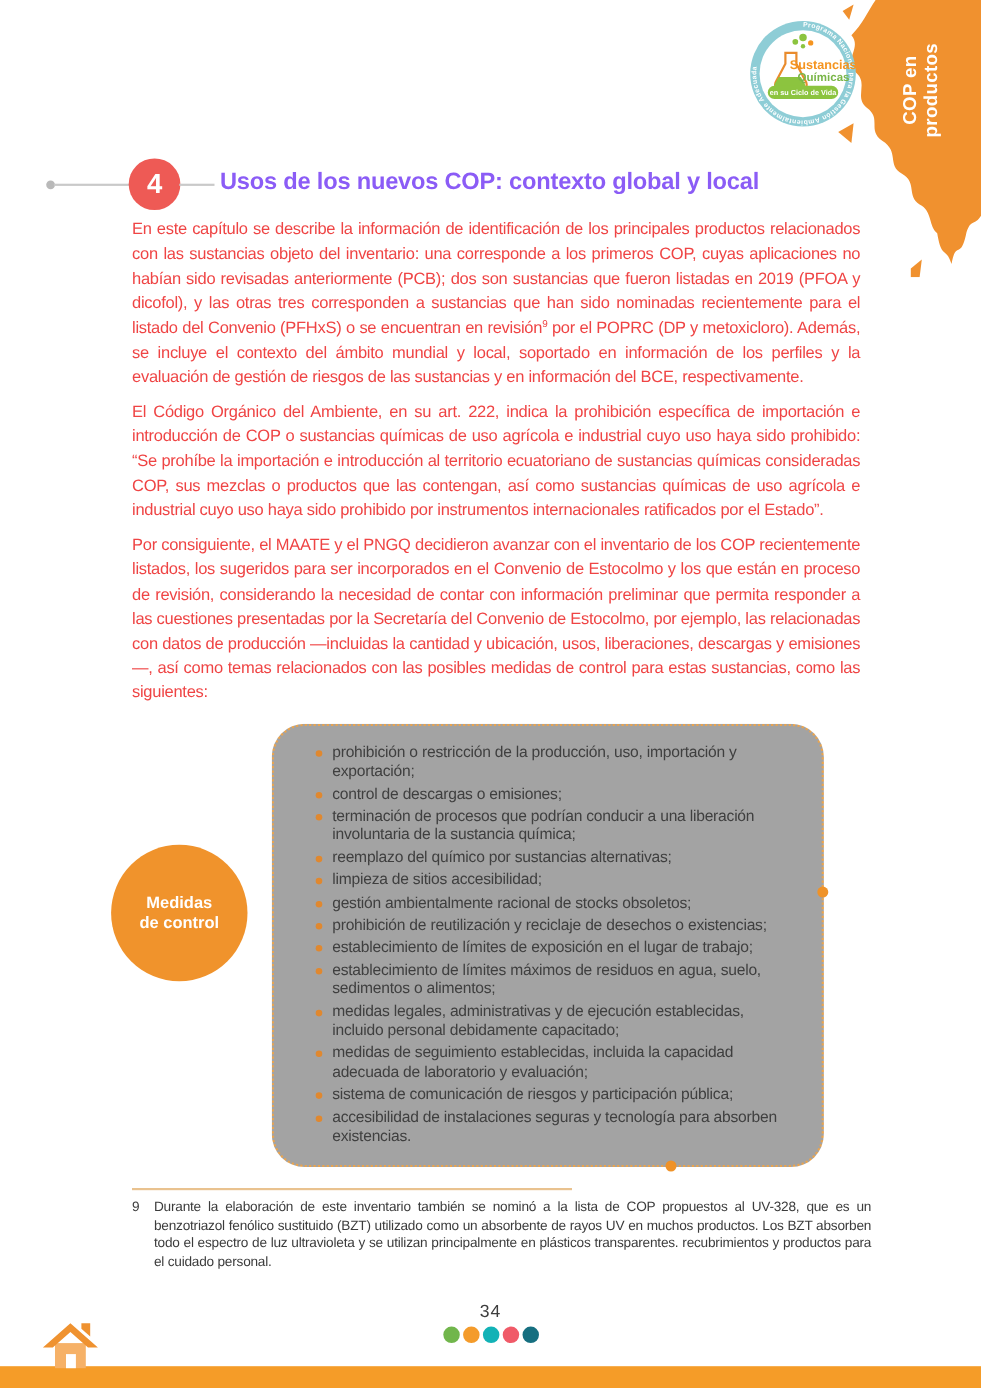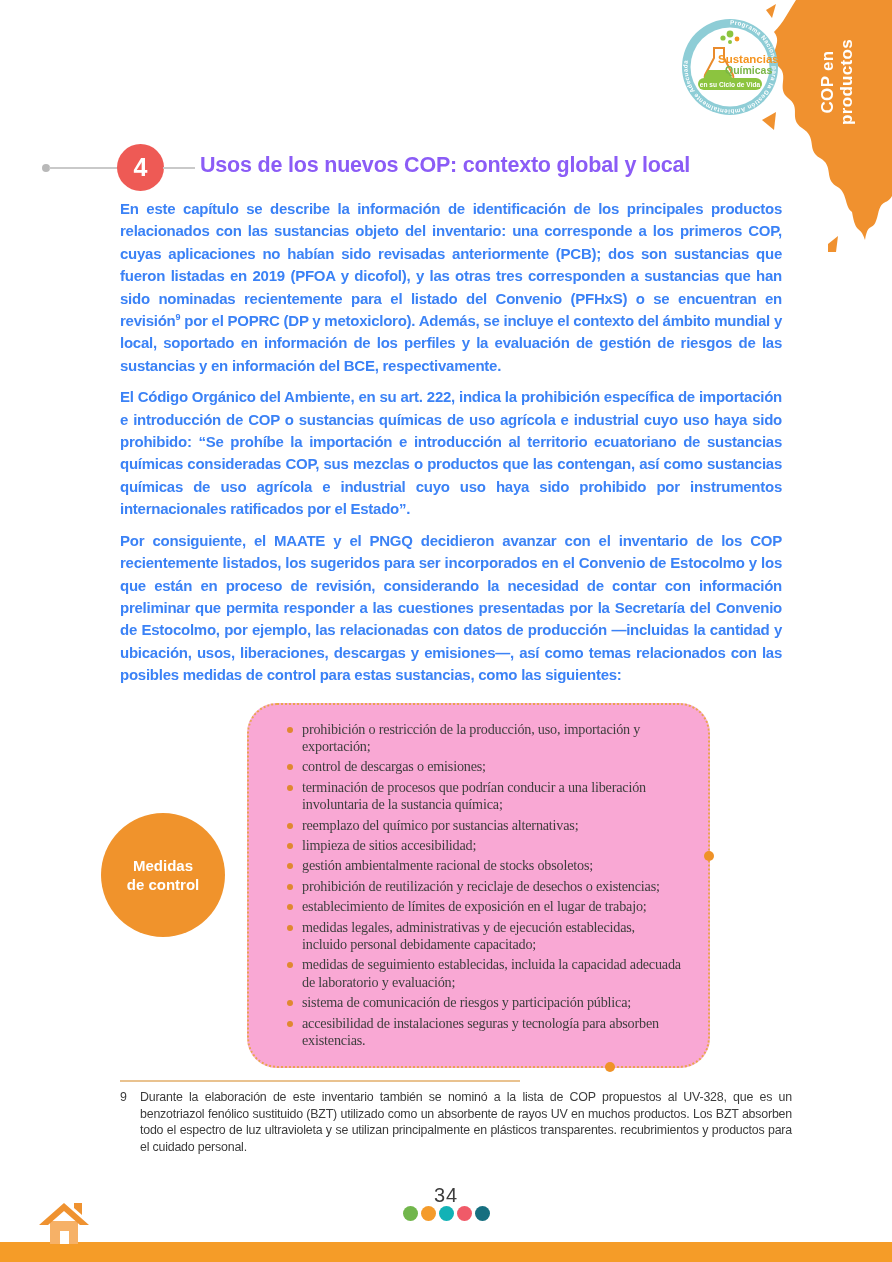--- a/index.html
+++ b/index.html
@@ -27,30 +27,29 @@
   }
   .trail-line{position:absolute;left:163px;top:167px;width:32px;height:1.5px;background:#c9c9c9;}
   .chapter-title{
     position:absolute;left:200px;top:153px;width:640px;
     color:#8b5cf6;font-weight:bold;font-size:21.5px;letter-spacing:-.2px;
   }
   
   .body-col{position:absolute;left:120px;top:198px;width:662px;}
   .body-col p{
     margin:0 0 9px 0;font-size:15px;line-height:22.4px;letter-spacing:-.25px;
-    text-align:justify;color:#3b82f6;font-weight:bold;
+    text-align:justify;color:#ef4444;
   }
   .body-col p sup{font-size:9px;line-height:0;}
   
   .control-wrap{position:relative;margin:16px 0 0 127px;width:502px;}
   .control-box{
-    position:relative;box-sizing:border-box;width:463px;
-    background:#f9a8d4;border:2px dotted #eaa44e;border-radius:30px;
+    position:relative;box-sizing:border-box;width:502px;
+    background:#a3a3a3;border:2px dotted #eaa44e;border-radius:30px;
     padding:16px 26px 14px 36px;
-    font-family:Liberation Serif, serif;
   }
   .control-box ul{margin:0;padding:0;list-style:none;}
   .control-box li{
     position:relative;margin:0 0 3px 0;padding-left:17px;
     font-size:14.2px;line-height:17.4px;letter-spacing:-.2px;color:#3f3f3f;max-width:442px;
   }
   .control-box li::before{
     content:"";position:absolute;left:2px;top:6px;width:6px;height:6px;border-radius:50%;background:#e0882f;
   }
   .accent-dot-right{position:absolute;right:-6px;top:146px;width:10px;height:10px;border-radius:50%;background:#ef9228;}
@@ -60,21 +59,21 @@
     background:#f0932c;color:#fff;font-weight:bold;font-size:15px;line-height:19px;
     display:flex;flex-direction:column;align-items:center;justify-content:center;text-align:center;
   }
   
   .footnote{position:absolute;left:120px;top:1080px;width:672px;}
   .footnote-rule{width:400px;height:2px;background:#e9c28f;margin-bottom:7px;}
   .footnote-body{display:flex;font-size:12.4px;line-height:16.6px;letter-spacing:-.2px;color:#3c3c3c;}
   .footnote-num{width:20px;flex:none;}
   .footnote-text{flex:1;text-align:justify;}
   
-  .page-number{position:absolute;left:0;top:1184px;width:892px;text-align:center;font-size:20px;color:#3d3d3d;letter-spacing:1px;}
+  .page-number{position:absolute;left:0;top:1184px;width:892px;text-align:center;font-size:16px;color:#3d3d3d;letter-spacing:1px;}
   .dots-row{position:absolute;left:0;top:1206px;width:892px;display:flex;justify-content:center;gap:3px;}
   .dots-row span{width:15px;height:15px;border-radius:50%;}
   .bottom-bar{position:absolute;left:0;bottom:0;width:892px;height:20px;background:#f59c28;}
   .home-btn{position:absolute;left:36px;bottom:18px;width:56px;height:42px;cursor:pointer;}
 </style>
 </head>
 <body>
 
 <div class="page">
 
@@ -137,20 +136,21 @@
       <div class="control-box">
         <ul>
           <li>prohibición o restricción de la producción, uso, importación y exportación;</li>
           <li>control de descargas o emisiones;</li>
           <li>terminación de procesos que podrían conducir a una liberación involuntaria de la sustancia química;</li>
           <li>reemplazo del químico por sustancias alternativas;</li>
           <li>limpieza de sitios accesibilidad;</li>
           <li>gestión ambientalmente racional de stocks obsoletos;</li>
           <li>prohibición de reutilización y reciclaje de desechos o existencias;</li>
           <li>establecimiento de límites de exposición en el lugar de trabajo;</li>
+          <li>establecimiento de límites máximos de residuos en agua, suelo, sedimentos o alimentos;</li>
           <li>medidas legales, administrativas y de ejecución establecidas, incluido personal debidamente capacitado;</li>
           <li>medidas de seguimiento establecidas, incluida la capacidad adecuada de laboratorio y evaluación;</li>
           <li>sistema de comunicación de riesgos y participación pública;</li>
           <li>accesibilidad de instalaciones seguras y tecnología para absorben existencias.</li>
         </ul>
         <div class="accent-dot-right"></div>
         <div class="accent-dot-bottom"></div>
       </div>
       <div class="control-circle">
         <div>Medidas</div>

